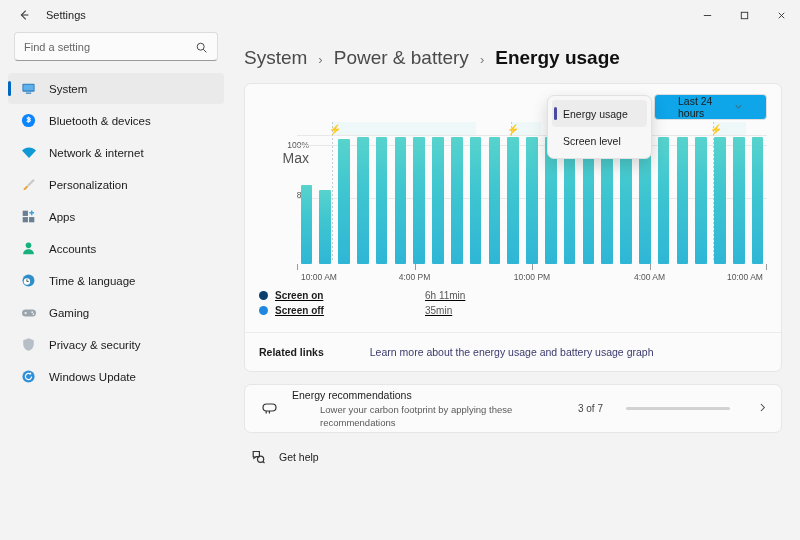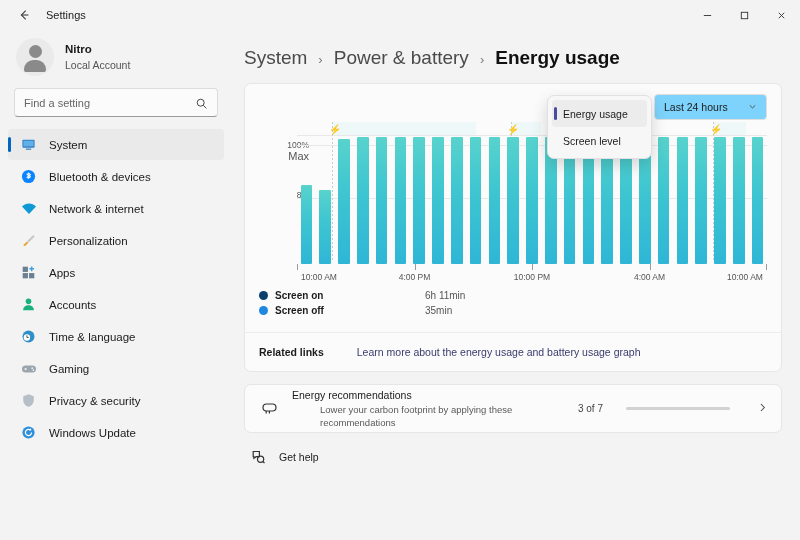--- a/index.html
+++ b/index.html
@@ -118,23 +118,23 @@
   }
 
   
   .chart-card { padding: 0; position: relative; }
   .chart-toolbar {
     display: flex; justify-content: flex-end; align-items: center;
     padding: 10px 14px 0 14px; height: 36px;
   }
   .range-select {
     width: 113px; height: 26px;
-    background: #7dd3fc; border: 1px solid #dedede; border-radius: 4px;
+    background: #0ea5e9; border: 1px solid #dedede; border-radius: 4px;
     display: flex; align-items: center; justify-content: space-between;
-    padding: 0 9px; font-size: 10.5px; color: #1b1b1b;
+    padding: 0 23px; font-size: 10.5px; color: #1b1b1b;
   }
   .chev { font-size: 8px; color: #555; }
 
   
   .flyout {
     position: absolute; left: 302px; top: 11px;
     width: 105px; background: #f7f7f7;
     border: 1px solid #e1e1e1; border-radius: 7px;
     box-shadow: 0 6px 16px rgba(0,0,0,.16);
     padding: 4px; z-index: 20;
@@ -147,21 +147,21 @@
   .flyout-item.selected { background: #ececec; }
   .flyout-item.selected::before {
     content: ""; position: absolute; left: 2px; top: 7px;
     width: 2.5px; height: 13px; border-radius: 2px; background: #4a4a9e;
   }
 
   
   .plot-area { position: relative; height: 160px; margin: 2px 14px 0 14px; }
   .y-labels { position: absolute; left: 16px; top: 0; width: 34px; height: 126px; }
   .y-100 { position: absolute; top: 18px; right: 0; font-size: 8.5px; color: #555; }
-  .y-max { position: absolute; top: 28px; right: 0; font-size: 11px; color: #555; margin-left: 36px; }
+  .y-max { position: absolute; top: 28px; right: 0; font-size: 14px; color: #555; margin-left: 36px; }
   .y-50  { position: absolute; top: 68px; right: 0; font-size: 8.5px; color: #555; }
 
   .plot { position: absolute; left: 38px; right: 0; top: 0; height: 142px; }
   .gridline { position: absolute; left: 0; right: 0; height: 1px; background: #e8e8e8; }
   .charge-band {
     position: absolute; top: 0; background: #eff8f9;
   }
   .charge-line {
     position: absolute; top: 0; width: 1px; height: 140px;
     background: repeating-linear-gradient(to bottom, #bfcfd4 0 2px, transparent 2px 4px);
@@ -173,32 +173,32 @@
   .bar {
     position: absolute; bottom: 0;
     background: linear-gradient(to bottom, #58d3cd 0%, #3fc6d0 40%, #2fb6d6 100%);
     border-radius: 1px;
   }
   .x-axis { position: absolute; left: 38px; right: 0; top: 142px; height: 22px; }
   .x-tick { position: absolute; top: 0; width: 1px; height: 6px; background: #9a9a9a; }
   .x-label { position: absolute; top: 8px; font-size: 8.5px; color: #555; transform: translateX(-50%); white-space: nowrap; }
 
   
-  .legend { display: flex; padding: 6px 14px 14px 14px; }
+  .legend { display: flex; padding: 6px 14px 14px 14px; text-decoration: underline; }
   .legend-keys { width: 166px; }
   .legend-row { display: flex; align-items: center; gap: 7px; height: 15px; }
   .dot { width: 9px; height: 9px; border-radius: 50%; flex: 0 0 9px; }
   .legend-name { font-size: 10px; font-weight: bold; color: #1b1b1b; }
   .legend-vals { }
   .legend-val { font-size: 10px; color: #555; height: 15px; line-height: 15px; }
 
   
   .related {
     border-top: 1px solid #ececec;
-    display: flex; align-items: center; gap: 33px;
+    display: flex; align-items: center; gap: 46px;
     padding: 13px 14px;
   }
   .related-label { font-size: 10.5px; font-weight: bold; color: #1b1b1b; }
   .related-link  { font-size: 10.5px; color: #3a3a6e; }
 
   
   .rec-card {
     margin-top: 12px; height: 49px;
     display: flex; align-items: center; padding: 0 13px 0 14px; gap: 13px;
   }
@@ -248,27 +248,20 @@
             <path d="M3 3l6 6M9 3l-6 6"></path>
           </svg>
       </div>
     </div>
   </div>
 
   <div class="body-split">
 
     <div class="sidebar">
 
-      <div class="profile">
-        <div class="avatar"></div>
-        <div>
-          <div class="profile-name">Nitro</div>
-          <div class="profile-sub">Local Account</div>
-        </div>
-      </div>
 
       <div class="search-wrap">
         <div class="search-box">
           <input type="text" placeholder="Find a setting" style="">
           <span class="search-ico">
             <svg width="13" height="13" viewBox="0 0 16 16" fill="none" stroke="currentColor" stroke-width="1.2">
               <circle cx="7" cy="7" r="4.3"></circle>
                 <path d="M10.2 10.2L14 14"></path>
             </svg>
           </span>

